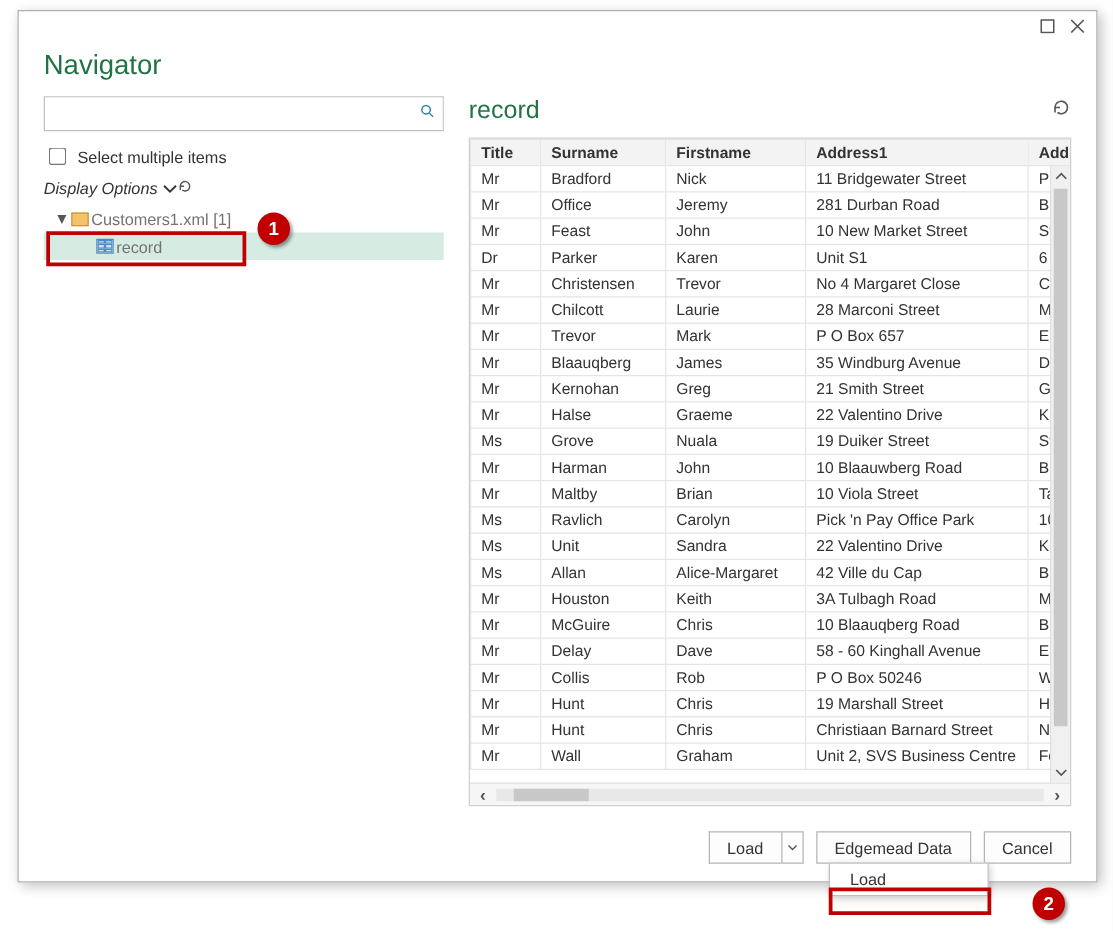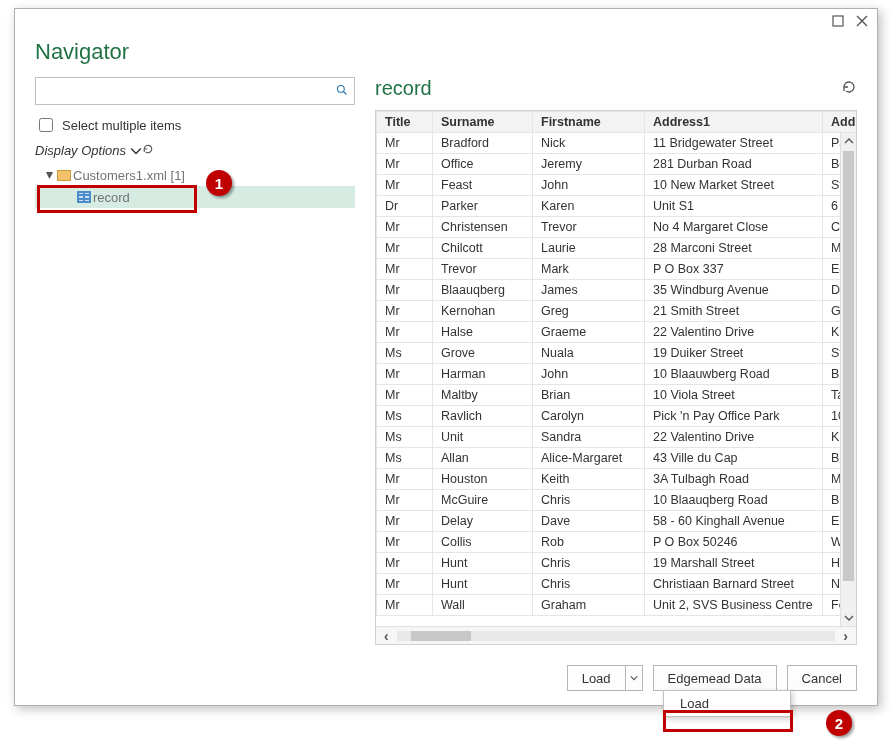--- a/index.html
+++ b/index.html
@@ -254,21 +254,21 @@
                   <td class="col-title">Mr</td>
                   <td class="col-surname">Chilcott</td>
                   <td class="col-first">Laurie</td>
                   <td class="col-addr1">28 Marconi Street</td>
                   <td class="col-addr2">Monte</td>
                 </tr>
                 <tr>
                   <td class="col-title">Mr</td>
                   <td class="col-surname">Trevor</td>
                   <td class="col-first">Mark</td>
-                  <td class="col-addr1">P O Box 337</td>
+                  <td class="col-addr1">P O Box 657</td>
                   <td class="col-addr2">Edgemead</td>
                 </tr>
                 <tr>
                   <td class="col-title">Mr</td>
                   <td class="col-surname">Blaauqberg</td>
                   <td class="col-first">James</td>
                   <td class="col-addr1">35 Windburg Avenue</td>
                   <td class="col-addr2">Devils</td>
                 </tr>
                 <tr>
@@ -317,21 +317,21 @@
                   <td class="col-title">Ms</td>
                   <td class="col-surname">Unit</td>
                   <td class="col-first">Sandra</td>
                   <td class="col-addr1">22 Valentino Drive</td>
                   <td class="col-addr2">Kirstenhof</td>
                 </tr>
                 <tr>
                   <td class="col-title">Ms</td>
                   <td class="col-surname">Allan</td>
                   <td class="col-first">Alice-Margaret</td>
-                  <td class="col-addr1">43 Ville du Cap</td>
+                  <td class="col-addr1">42 Ville du Cap</td>
                   <td class="col-addr2">Blaauwberg</td>
                 </tr>
                 <tr>
                   <td class="col-title">Mr</td>
                   <td class="col-surname">Houston</td>
                   <td class="col-first">Keith</td>
                   <td class="col-addr1">3A Tulbagh Road</td>
                   <td class="col-addr2">Milnerton</td>
                 </tr>
                 <tr>

